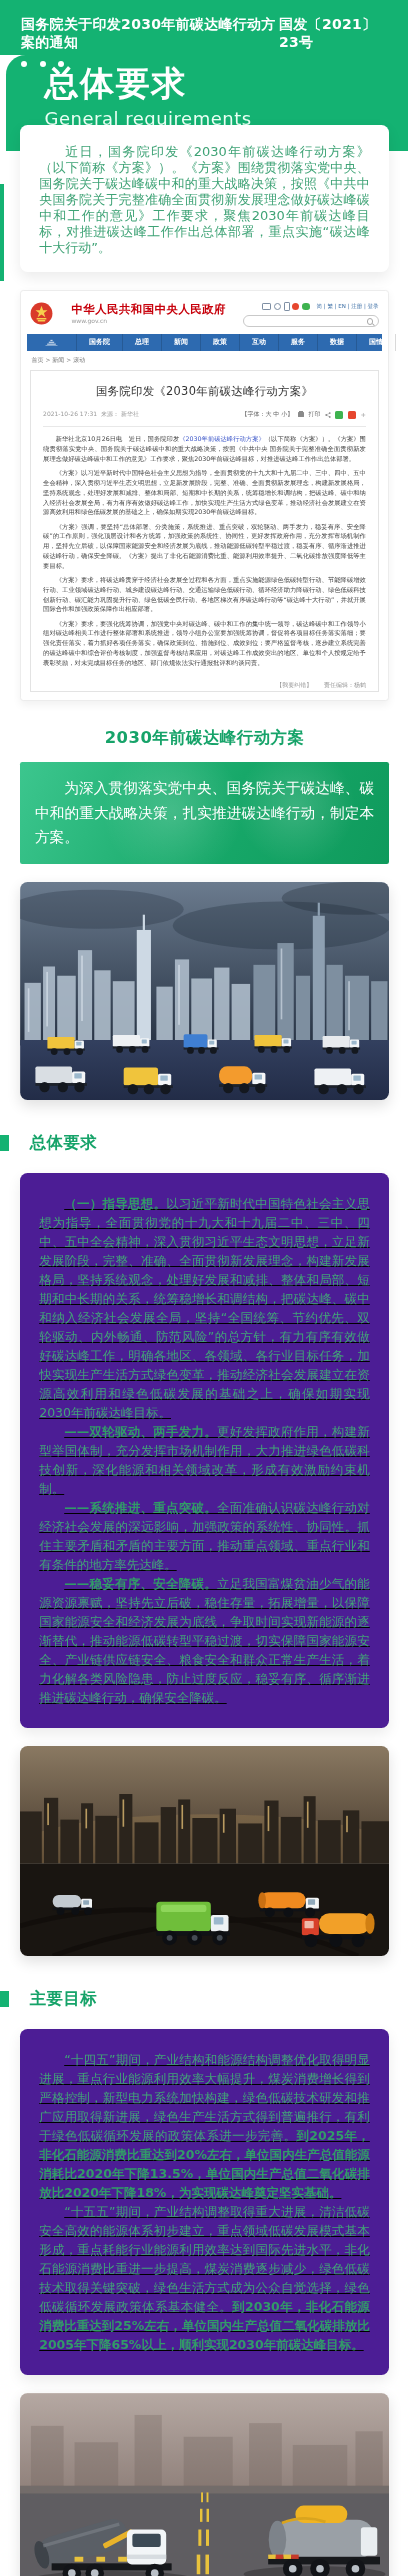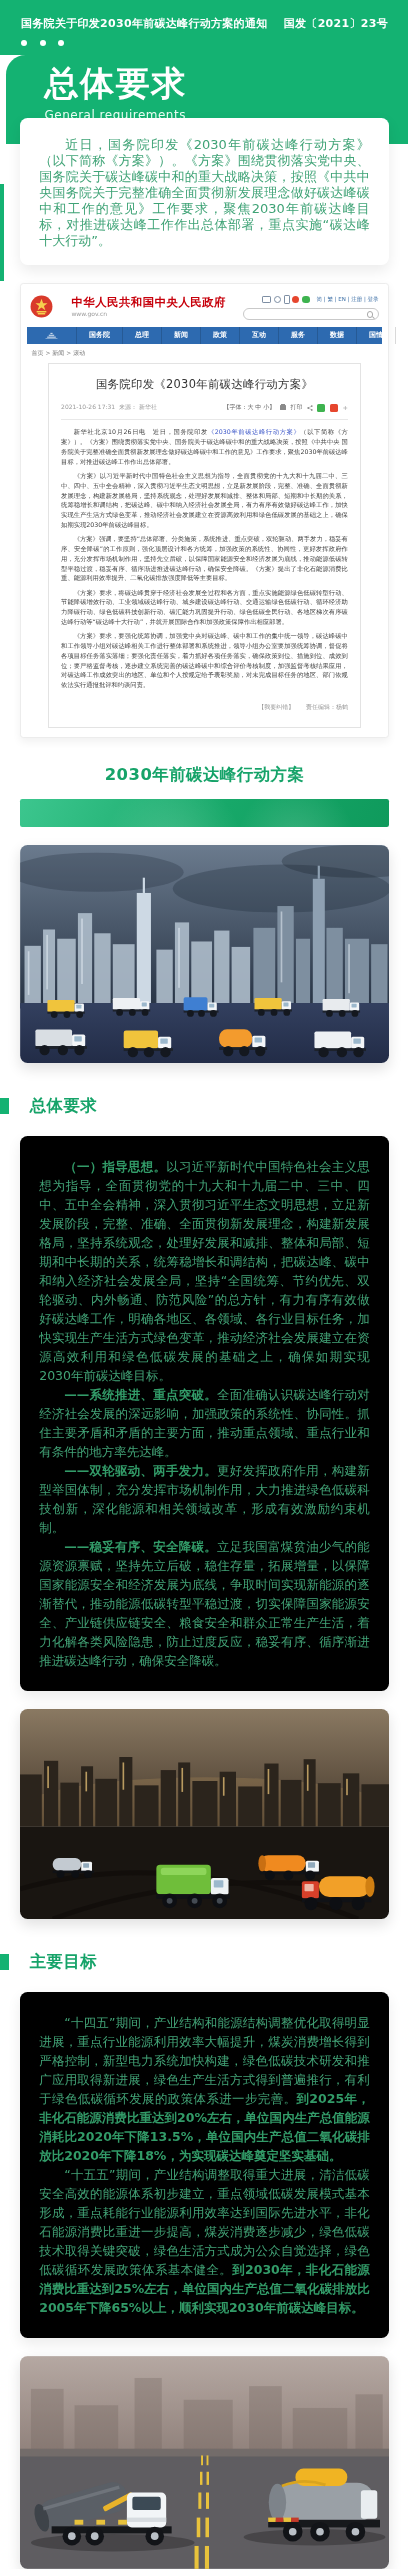--- a/index.html
+++ b/index.html
@@ -1,24 +1,24 @@
 <!DOCTYPE html>
 <html style="font-size:8.7px"><head>
 <meta charset="utf-8">
 <style>
   html,body{margin:0;padding:0;background:#ffffff;}
   body{width:409px;margin:0 auto;font-family:"DejaVu Sans","Liberation Sans",sans-serif;position:relative;}
   
   .hero-top{background:#14b272;height:55px;box-sizing:border-box;padding:16.4px 21px 0;}
-  .hero-row{display:flex;justify-content:space-between;align-items:baseline;color:#fff;font-size:11px;font-weight:700;letter-spacing:0.3px;}
+  .hero-row{display:flex;justify-content:space-between;align-items:baseline;color:#fff;font-size:14px;font-weight:700;letter-spacing:0.3px;}
   .dots{display:flex;gap:12.5px;margin-top:8.7px;}
   .dots i{width:6px;height:6px;border-radius:50%;background:#fff;display:block;}
   .banner{margin-left:5.5px;background:#14b272;border-top-left-radius:19.6px;padding:7.6px 0 22px 39px;}
   .banner h1{margin:0;color:#fff;font-size:34px;font-weight:800;letter-spacing:1.6px;line-height:1.2;}
-  .banner .sub{color:#eafff4;font-size:12px;margin-top:4.4px;letter-spacing:0.5px;}
+  .banner .sub{color:#eafff4;font-size:18px;margin-top:4.4px;letter-spacing:0.5px;}
   .left-accent{position:absolute;left:0;top:184px;width:3.8px;height:97px;background:#14b272;}
   
   .intro-card{margin:-26px 19.6px 0;background:#fff;border-radius:7.6px;padding:19.6px 19.6px 15.3px;box-shadow:0 5.5px 14px rgba(0,0,0,.08);position:relative;}
   .intro-card p{margin:0;color:#3fa376;font-size:13px;line-height:16px;text-align:justify;text-indent:2em;}
   
   .gov-card{margin:18.5px 19.6px 0;background:#fff;border:0.5px solid #ececec;border-radius:3.3px;box-shadow:0 3.3px 8.7px rgba(0,0,0,.06);padding:6.5px 6.5px 8.7px;}
   .gov-head{display:flex;justify-content:space-between;align-items:flex-start;padding:4.4px 3.3px 6.5px;}
   .gov-brand{display:flex;align-items:center;gap:18px;}
   .gov-name{color:#c7000b;font-size:11.4px;font-weight:800;letter-spacing:0.5px;line-height:1.1;}
   .gov-url{color:#9a9a9a;font-size:6px;margin-top:1.6px;}
@@ -31,21 +31,21 @@
   .ic-phone{width:3.8px;height:6.5px;border:0.8px solid #7d8ea3;border-radius:1.1px;}
   .ic-weibo{width:7px;height:7px;background:#e6462e;border-radius:50%;}
   .ic-wechat{width:7.6px;height:7px;background:#3eb34f;border-radius:3.3px 3.3px 2.7px 3.3px;}
   .searchbox{margin-top:4.9px;width:136px;height:12px;border:0.5px solid #c9c9c9;border-radius:6.5px;display:flex;align-items:center;justify-content:flex-end;padding:0 4.4px;box-sizing:border-box;}
   .mag{width:4.4px;height:4.4px;border:0.8px solid #a9a9a9;border-radius:50%;position:relative;}
   .mag::after{content:"";position:absolute;width:2.7px;height:0.8px;background:#a9a9a9;transform:rotate(45deg);right:-2.2px;bottom:-1.1px;}
   .gov-nav{display:flex;background:#2d6ab0;color:#fff;height:17px;font-size:7px;font-weight:700;align-items:stretch;}
   .gov-nav .nitem{flex:1;display:flex;align-items:center;justify-content:center;border-right:0.5px solid rgba(0,0,0,.15);white-space:nowrap;padding:0 12px;cursor:pointer;}
   .gov-nav .nhome{flex:0 0 25px;}
   .crumbs{font-size:6px;color:#777;padding:5.5px 4.4px 4.9px;}
-  .article{border:0.5px solid #e3e3e3;margin:0 21px;padding:13px 12px 15px;}
+  .article{border:0.5px solid #e3e3e3;margin:0 3px;padding:13px 12px 1px;}
   .art-title{text-align:center;color:#333;font-size:11.4px;font-weight:500;letter-spacing:0.3px;}
   .art-meta{display:flex;justify-content:space-between;align-items:center;margin-top:11px;font-size:6px;color:#999;}
   .art-meta .right{display:flex;align-items:center;gap:4.4px;color:#666;}
   .ic-print{width:6.5px;height:4.9px;background:#8a8a8a;border-radius:0.5px;position:relative;}
   .ic-print::before{content:"";position:absolute;top:-1.6px;left:1.1px;width:4.4px;height:1.6px;background:#8a8a8a;}
   .ic-share{width:6px;height:6px;}
   .badge{width:8.2px;height:8.2px;border-radius:1.6px;display:inline-block;}
   .b-wechat{background:#3eb34f;}
   .b-weibo{background:#e6462e;}
   .plus{color:#999;font-size:6.5px;}
@@ -59,21 +59,21 @@
   .lead-box{margin:13px 19.6px 0;border-radius:2.2px;padding:14px 15.3px;background:linear-gradient(115deg,#3cc68e 0%,#17a869 55%,#0f9a5c 100%);position:relative;overflow:hidden;}
   .lead-box .glow{position:absolute;border-radius:50%;background:radial-gradient(circle,rgba(255,255,255,.16),rgba(255,255,255,0) 70%);}
   .lead-box p{position:relative;margin:0;color:#fff;font-size:14.7px;line-height:24.5px;text-align:justify;text-indent:2em;}
   
   .photo-card{margin:18.5px 19.6px 0;border-radius:7.6px;overflow:hidden;box-shadow:0 5.5px 14px rgba(0,0,0,.12);font-size:0;}
   .photo-card svg{display:block;width:100%;}
   
   .sec-head{display:flex;align-items:center;margin-top:32px;}
   .sec-sq{width:8.7px;height:16.4px;background:#14b272;}
   .sec-title{margin-left:21px;color:#16a369;font-size:16.4px;font-weight:800;letter-spacing:0.5px;}
-  .text-card{margin:18.5px 19.6px 0;background:#000000;border-radius:7.6px;padding:21px 19.6px;box-shadow:0 5.5px 14px rgba(0,0,0,.08);text-decoration:underline;}
+  .text-card{margin:18.5px 19.6px 0;background:#4c1d95;border-radius:7.6px;padding:21px 19.6px;box-shadow:0 5.5px 14px rgba(0,0,0,.08);text-decoration:underline;}
   .text-card p{margin:0;color:#42a477;font-size:12.5px;line-height:19px;text-align:justify;text-indent:2em;}
   .text-card p b{font-weight:800;color:#329b68;}
 </style>
 </head>
 <body>
 
 <div class="hero-top">
   <div class="hero-row">
     <span>国务院关于印发2030年前碳达峰行动方案的通知</span>
     <span>国发〔2021〕23号</span>
@@ -187,20 +187,21 @@
       <span>【我要纠错】</span>
       <span>责任编辑：杨鹤</span>
     </div>
   </div>
 </div>
 
 <div class="plan-title">2030年前碳达峰行动方案</div>
 <div class="lead-box">
   <div class="glow" style="left:82px;top:-22px;width:142px;height:142px;"></div>
   <div class="glow" style="right:33px;top:-16.4px;width:120px;height:120px;"></div>
+  <p>为深入贯彻落实党中央、国务院关于碳达峰、碳中和的重大战略决策，扎实推进碳达峰行动，制定本方案。</p>
 </div>
 
 <div class="photo-card">
 <svg viewBox="0 0 678 400" width="370" height="218">
   <defs>
     <linearGradient id="sky1" x1="0" y1="0" x2="0" y2="1">
           <stop offset="0" stop-color="#6b7b8e"></stop>
           <stop offset="1" stop-color="#273344"></stop>
         </linearGradient>
     <linearGradient id="gr1" x1="0" y1="0" x2="0" y2="1">
@@ -332,22 +333,22 @@
 </svg>
 </div>
 
 <div class="sec-head">
   <span class="sec-sq"></span>
   <span class="sec-title">总体要求</span>
 </div>
 <div class="text-card">
 
 <p><b>（一）指导思想。</b><span>以习近平新时代中国特色社会主义思想为指导，全面贯彻党的十九大和十九届二中、三中、四中、五中全会精神，深入贯彻习近平生态文明思想，立足新发展阶段，完整、准确、全面贯彻新发展理念，构建新发展格局，坚持系统观念，处理好发展和减排、整体和局部、短期和中长期的关系，统筹稳增长和调结构，把碳达峰、碳中和纳入经济社会发展全局，坚持“全国统筹、节约优先、双轮驱动、内外畅通、防范风险”的总方针，有力有序有效做好碳达峰工作，明确各地区、各领域、各行业目标任务，加快实现生产生活方式绿色变革，推动经济社会发展建立在资源高效利用和绿色低碳发展的基础之上，确保如期实现2030年前碳达峰目标。</span><b></b></p>
+    <p><b>——双轮驱动、两手发力。</b><span>更好发挥政府作用，构建新型举国体制，充分发挥市场机制作用，大力推进绿色低碳科技创新，深化能源和相关领域改革，形成有效激励约束机制。</span><b></b></p>
     <p><b>——系统推进、重点突破。</b><span>全面准确认识碳达峰行动对经济社会发展的深远影响，加强政策的系统性、协同性。抓住主要矛盾和矛盾的主要方面，推动重点领域、重点行业和有条件的地方率先达峰。</span><b></b></p>
-    <p><b>——双轮驱动、两手发力。</b><span>更好发挥政府作用，构建新型举国体制，充分发挥市场机制作用，大力推进绿色低碳科技创新，深化能源和相关领域改革，形成有效激励约束机制。</span><b></b></p>
     <p><b>——稳妥有序、安全降碳。</b><span>立足我国富煤贫油少气的能源资源禀赋，坚持先立后破，稳住存量，拓展增量，以保障国家能源安全和经济发展为底线，争取时间实现新能源的逐渐替代，推动能源低碳转型平稳过渡，切实保障国家能源安全、产业链供应链安全、粮食安全和群众正常生产生活，着力化解各类风险隐患，防止过度反应，稳妥有序、循序渐进推进碳达峰行动，确保安全降碳。</span><b></b></p>
   </div>
 
 <div class="photo-card">
 <svg viewBox="0 0 678 385" width="370" height="210">
   <defs>
         <linearGradient id="sky2" x1="0" y1="0" x2="0" y2="1">
           <stop offset="0" stop-color="#8a7962"></stop>
           <stop offset="1" stop-color="#46392c"></stop>
         </linearGradient>

